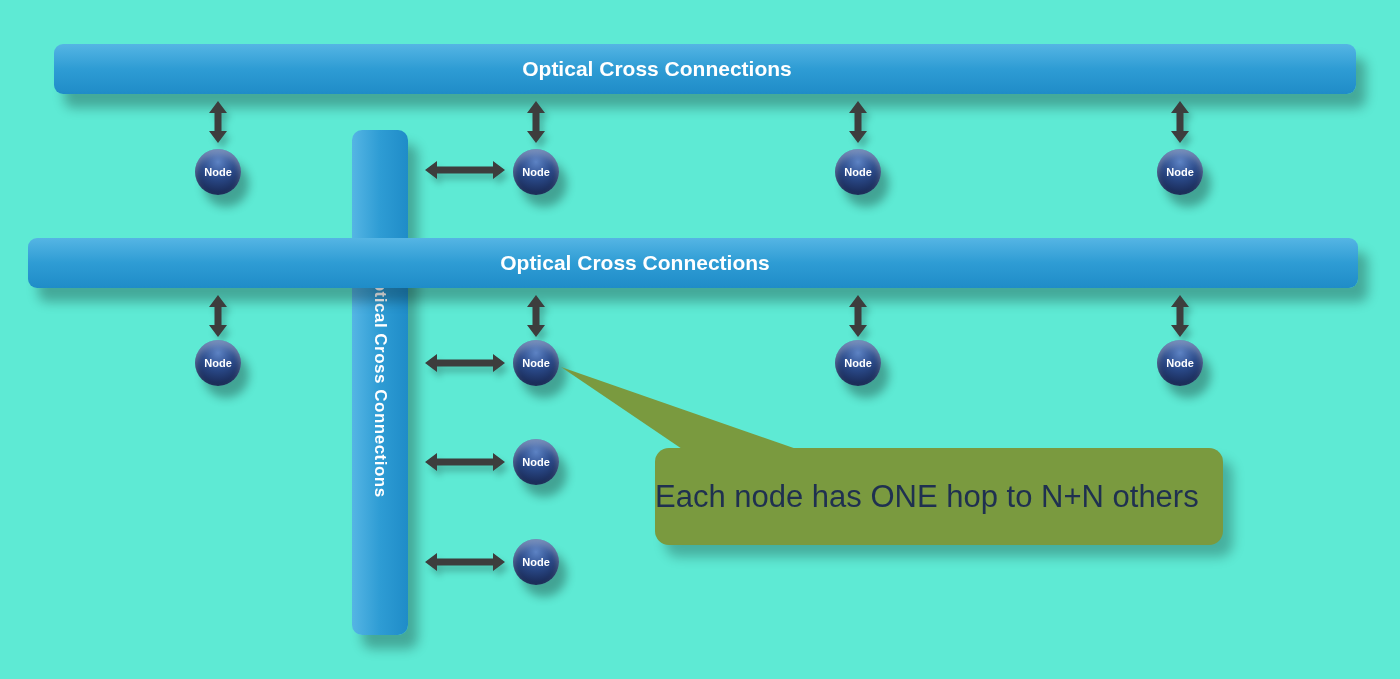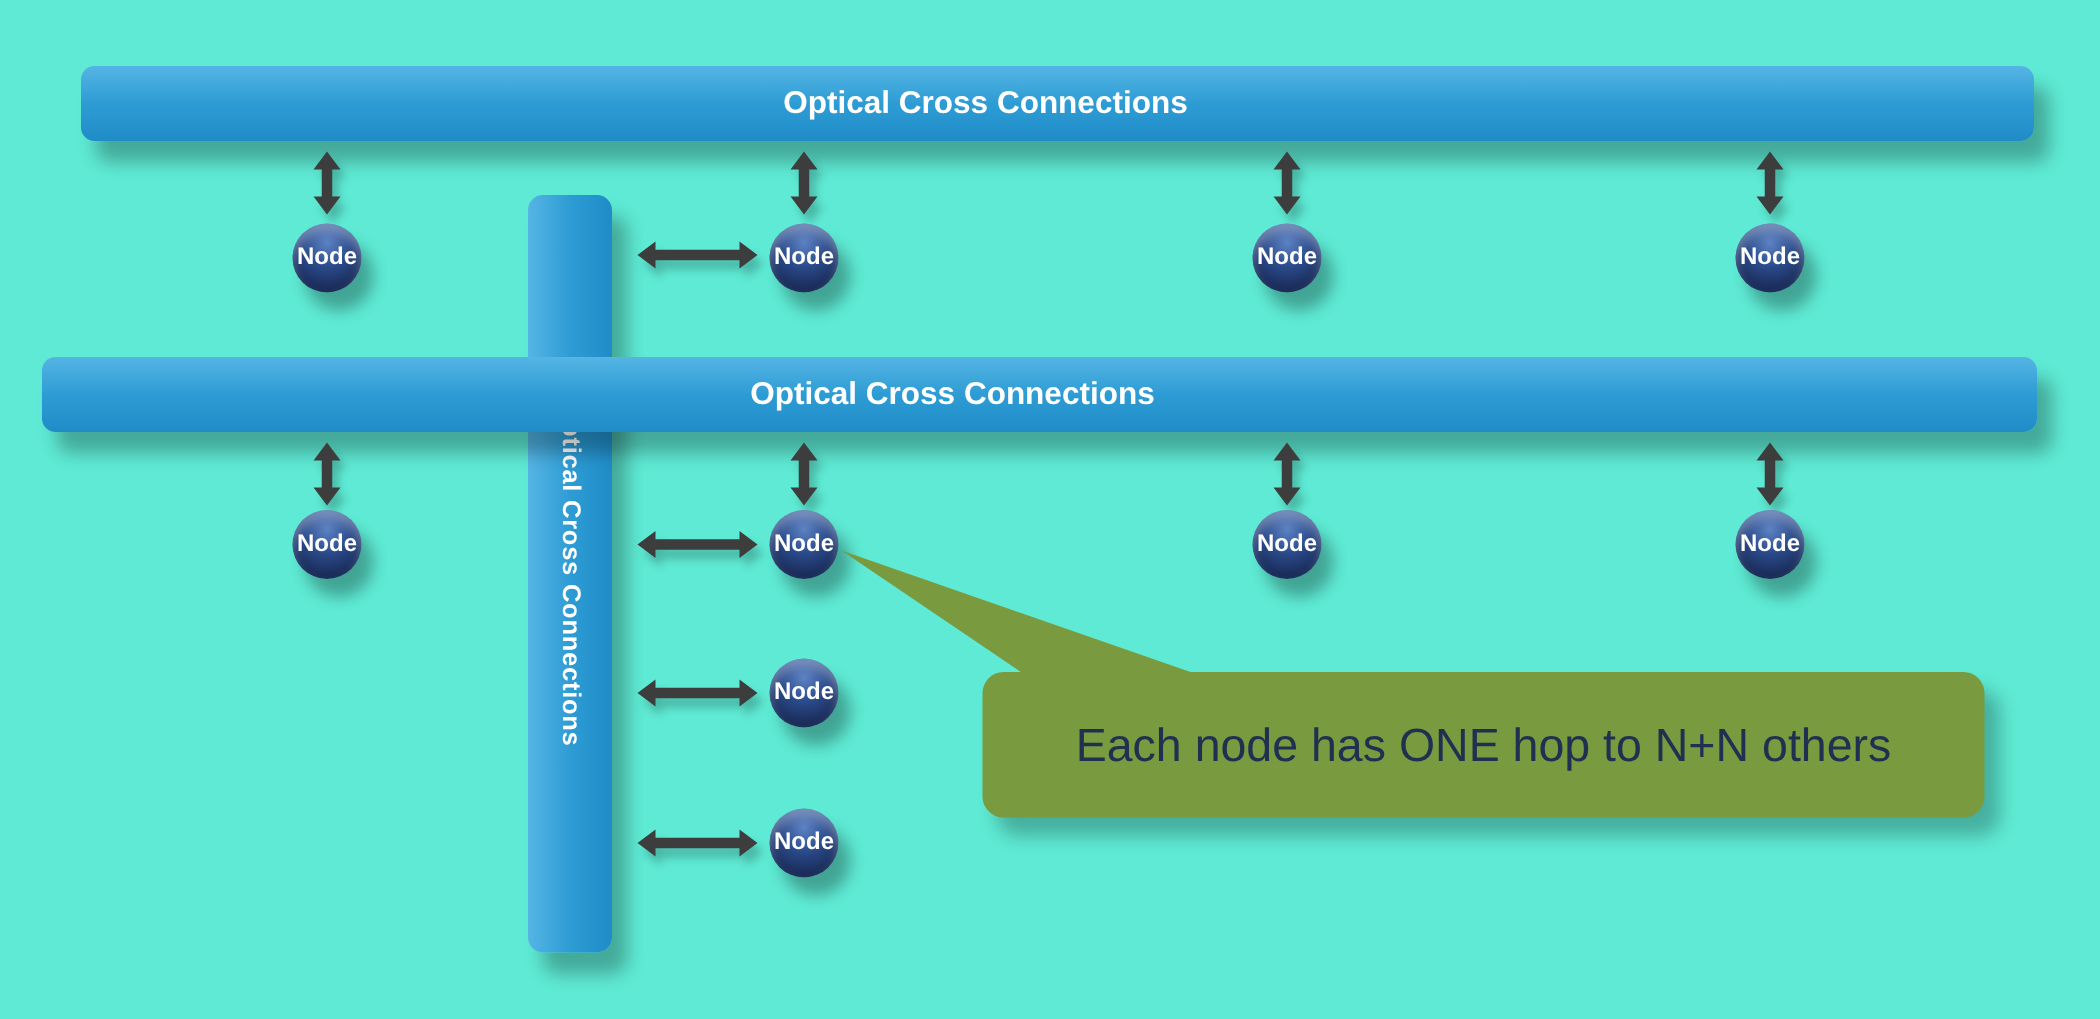--- a/index.html
+++ b/index.html
@@ -31,37 +31,37 @@
     writing-mode:vertical-rl;
     color:#ffffff; font-size:17px; font-weight:600;
     letter-spacing:0.5px;
   }
 
   .node {
     position:absolute; width:46px; height:46px; border-radius:50%;
     background:radial-gradient(circle at 50% 28%, #5d83c4 0%, #2a4a8a 40%, var(--node-navy) 72%, #111f3e 100%);
     box-shadow:8px 12px 10px rgba(0,0,0,0.30), inset 0 5px 7px rgba(255,255,255,0.35);
     display:flex; align-items:center; justify-content:center;
-    color:#ffffff; font-size:16px; font-weight:700;
+    color:#ffffff; font-size:11px; font-weight:700;
     z-index:4;
   }
 
   .arrow-v { position:absolute; width:20px; height:44px; color:var(--arrow-gray); z-index:4;
              filter:drop-shadow(4px 6px 3px rgba(0,0,0,0.22)); }
   .arrow-h { position:absolute; width:82px; height:20px; color:var(--arrow-gray); z-index:4;
              filter:drop-shadow(4px 6px 3px rgba(0,0,0,0.22)); }
 
   .pointer-layer { position:absolute; left:0; top:0; width:1400px; height:679px; z-index:4; pointer-events:none; }
 
   .callout {
-    position:absolute; left:655px; top:448px; width:668px; height:97px;
+    position:absolute; left:655px; top:448px; width:568px; height:97px;
     background:var(--callout-green);
     border-radius:14px;
     box-shadow:10px 12px 12px rgba(0,0,0,0.25);
-    display:flex; align-items:center; justify-content:center;
+    display:flex; align-items:center; justify-content:flex-start;
     color:#1f3050; font-size:31px; font-weight:400;
     z-index:5;
   }
 </style>
 </head>
 <body>
 
 <div class="canvas">
 
   <div class="bar bar-top">

